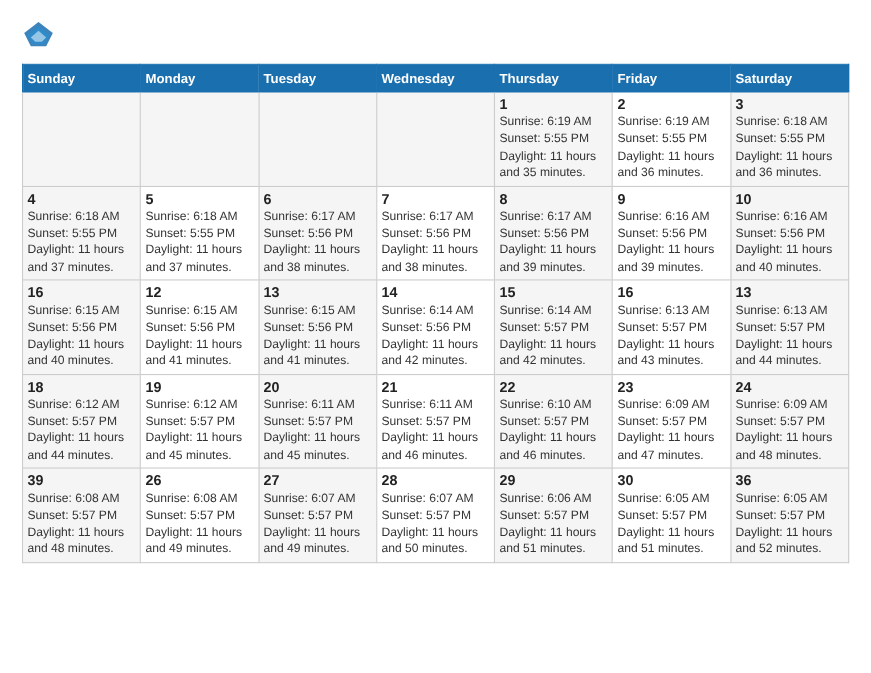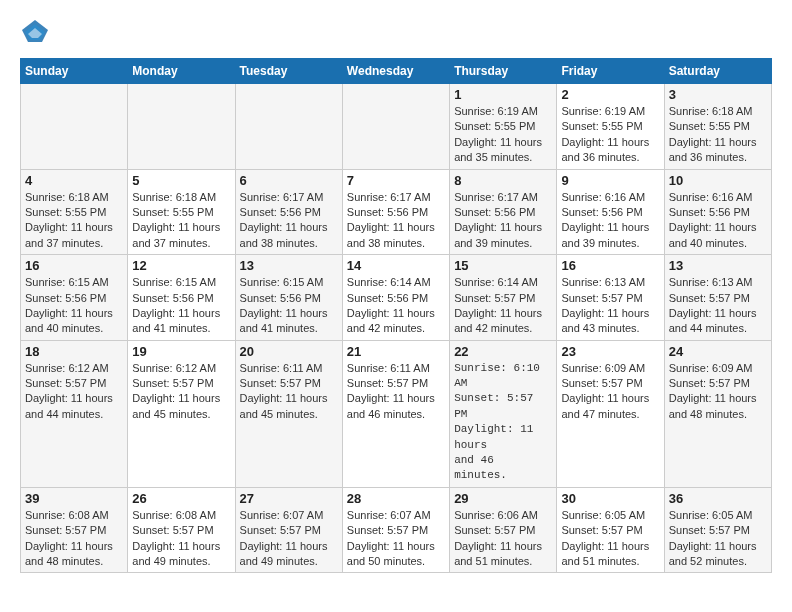--- a/index.html
+++ b/index.html
@@ -291,21 +291,21 @@
           </td>
           <td>
             <span class="day-num">21</span>
             <div class="day-info" style="white-space: pre-line;">Sunrise: 6:11 AM
 Sunset: 5:57 PM
 Daylight: 11 hours
 and 46 minutes.</div>
           </td>
           <td>
             <span class="day-num">22</span>
-            <div class="day-info" style="white-space: pre-line; font-family: Liberation Mono, monospace;">Sunrise: 6:10 AM
+            <div class="day-info" style="white-space: pre-line;">Sunrise: 6:10 AM
 Sunset: 5:57 PM
 Daylight: 11 hours
 and 46 minutes.</div>
           </td>
           <td>
             <span class="day-num">23</span>
             <div class="day-info" style="white-space: pre-line;">Sunrise: 6:09 AM
 Sunset: 5:57 PM
 Daylight: 11 hours
 and 47 minutes.</div>

